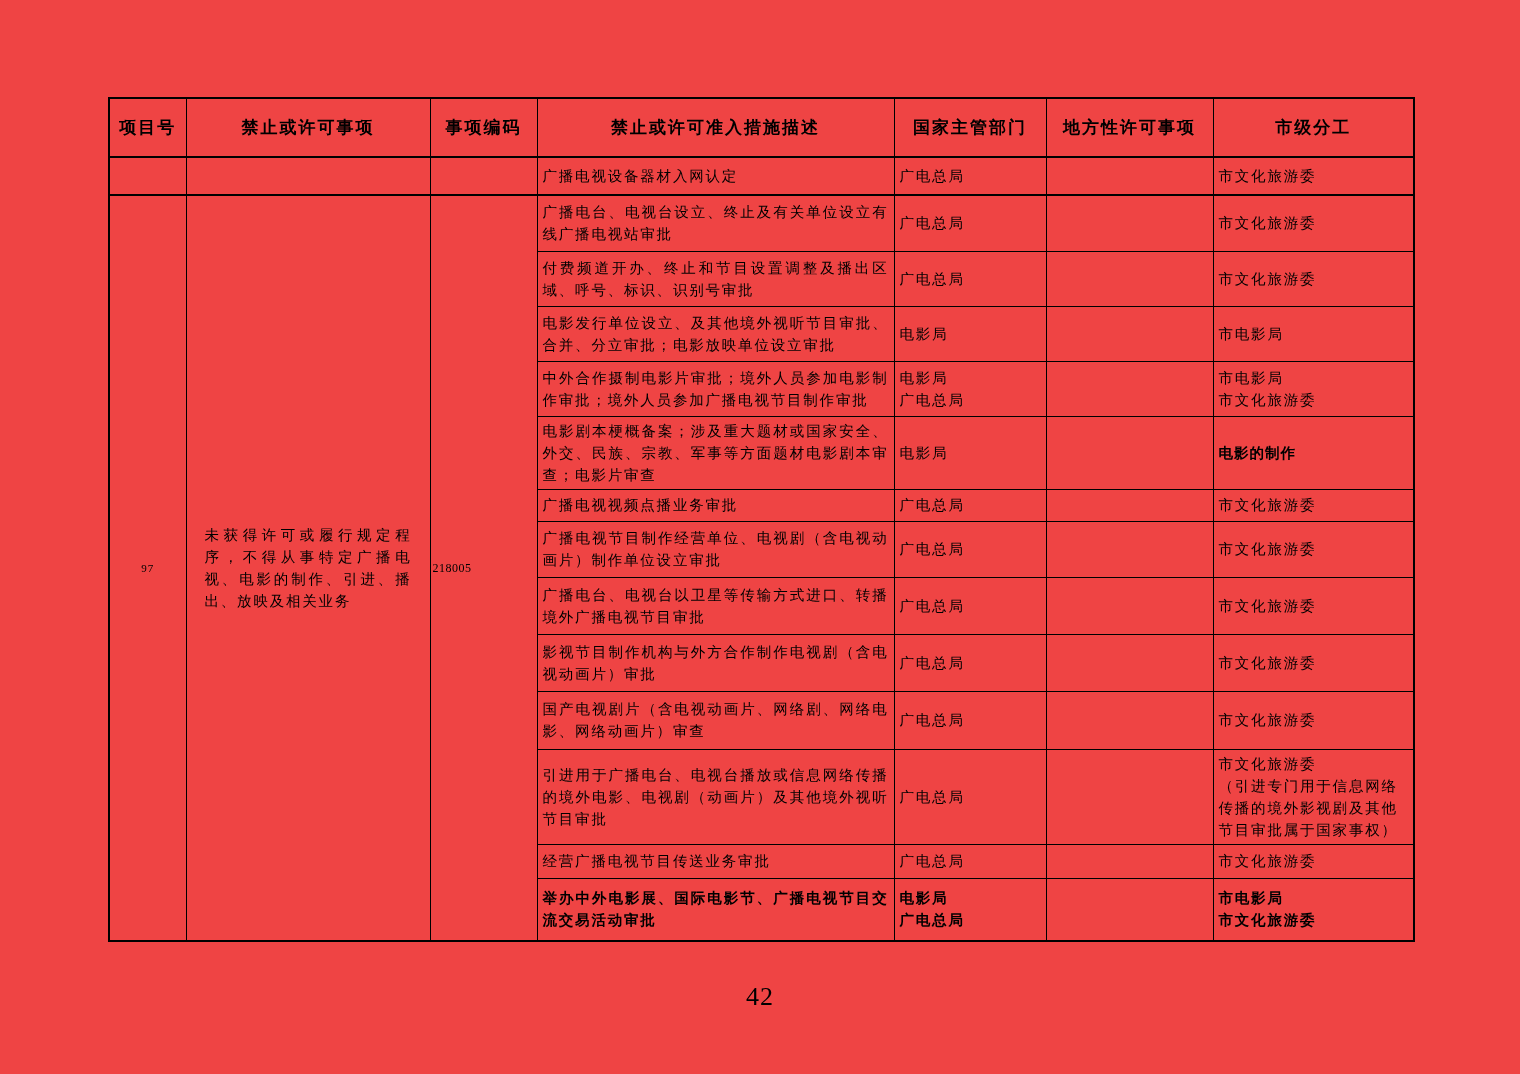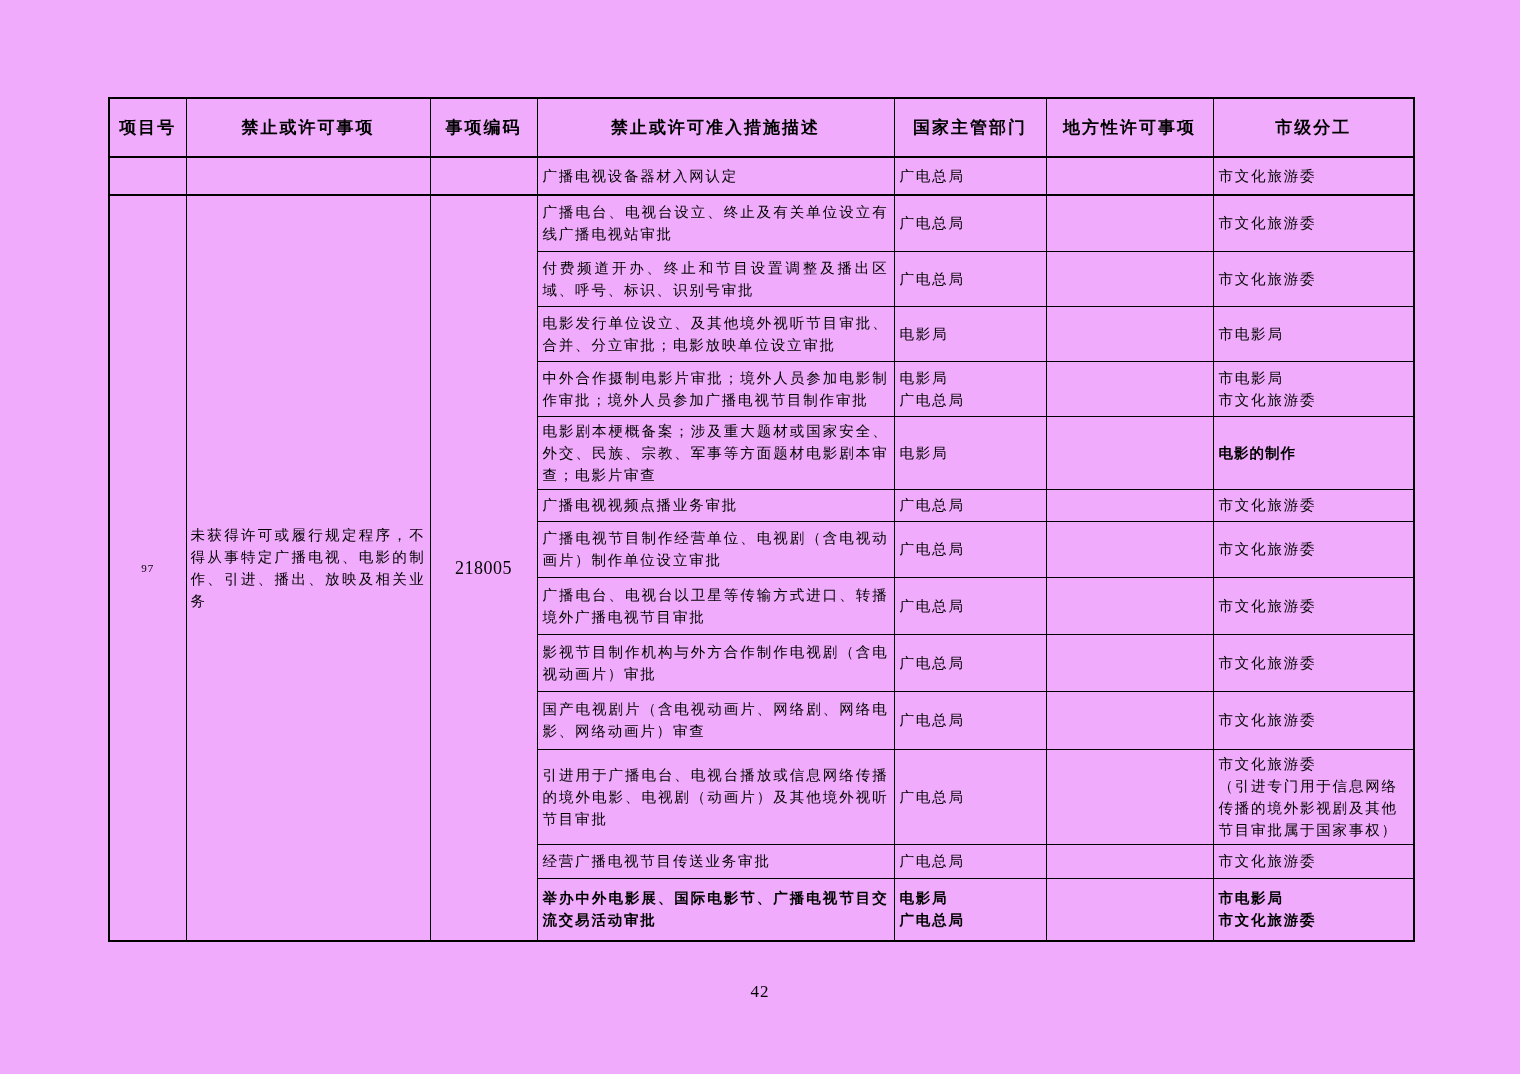--- a/index.html
+++ b/index.html
@@ -6,21 +6,21 @@
     margin: 0;
     padding: 0;
     background: #ffffff;
     color: #000000;
     font-family: "Liberation Serif", "DejaVu Serif", serif;
   }
   .page {
     position: relative;
     width: 1520px;
     height: 1074px;
-    background: #f0abfc;
+    background: #ef4444;
     overflow: hidden;
   }
   table.grid {
     position: absolute;
     left: 108px;
     top: 97px;
     width: 1305px;
     border-collapse: collapse;
     table-layout: fixed;
     border: 2px solid #000;
@@ -47,45 +47,44 @@
     white-space: pre-line;
     text-align: left;
   }
   td.c-itemno {
     text-align: center;
     font-size: 11px;
     letter-spacing: 1px;
   }
   td.c-matter {
     text-align: justify;
-    padding: 3px 4px;
+    padding: 3px 18px;
   }
   td.c-code {
-    font-size: 18px;
+    font-size: 12px;
     letter-spacing: 0.5px;
     padding: 15px 2px;
-    text-align: center;
   }
   td.c-measure {
     text-align: justify;
   }
   td.bold {
     font-weight: bold;
     letter-spacing: 1px;
   }
   tr.sep td {
     border-bottom: 2px solid #000;
   }
   .page-number {
     position: absolute;
     left: 0;
     top: 982px;
     width: 1520px;
     text-align: center;
-    font-size: 17px;
+    font-size: 26px;
     letter-spacing: 1px;
   }
 </style>
 </head>
 <body>
 
 <div class="page">
 
   <table class="grid">
     <colgroup>

